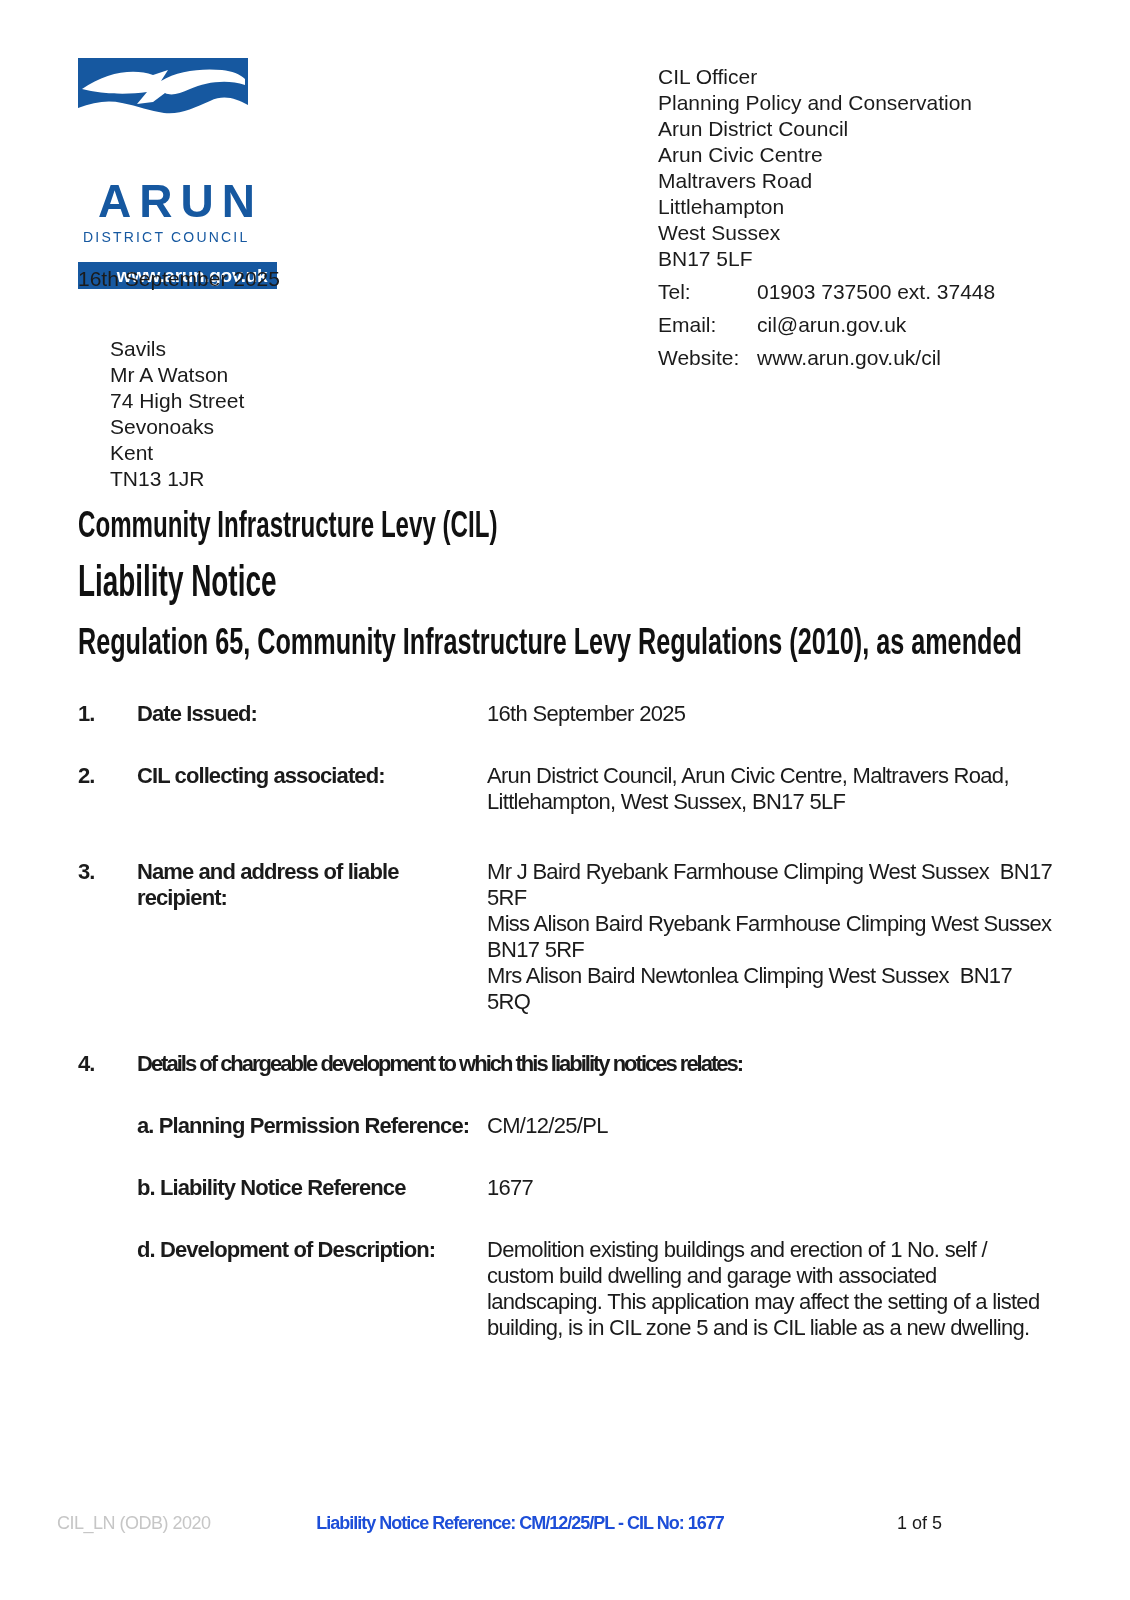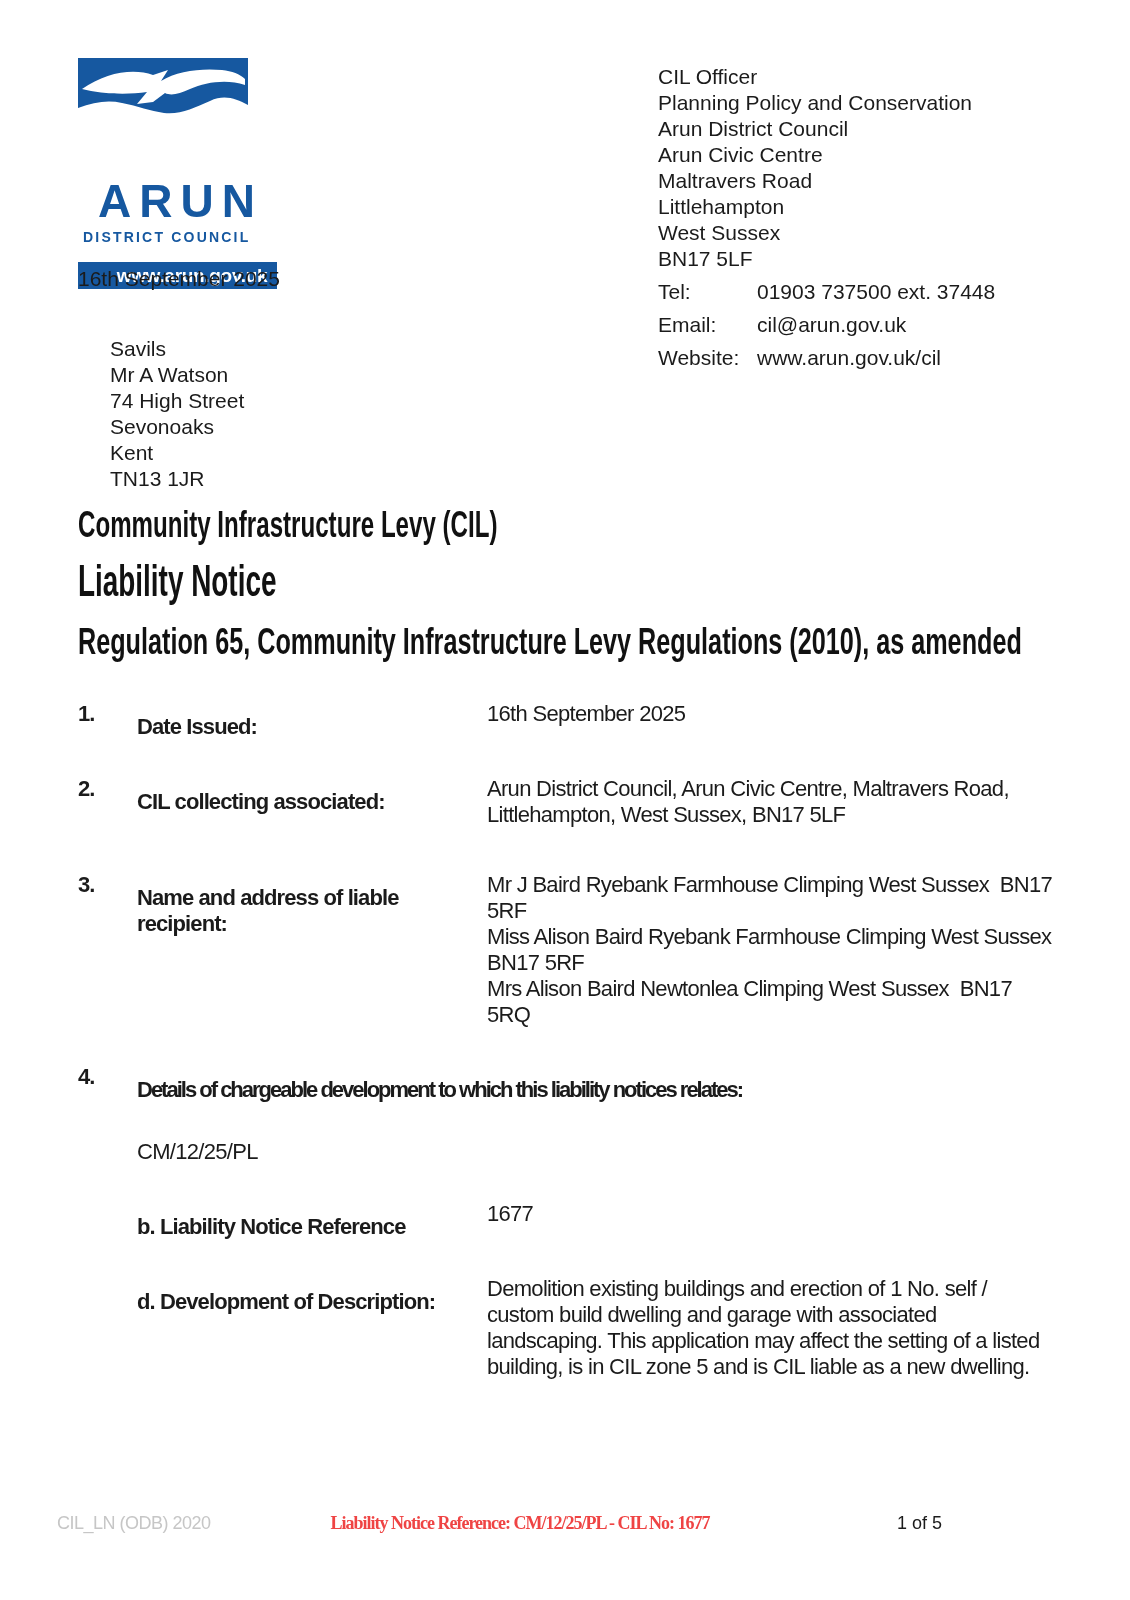--- a/index.html
+++ b/index.html
@@ -11,21 +11,21 @@
 
   
   .logo { position:absolute; left:78px; top:58px; width:170px; height:232px; }
   .logo-img { display:block; width:170px; height:64px; }
   .logo-name {
     position:absolute; left:20px; top:120px; line-height:1;
     font-size:46px; font-weight:bold; color:#1658a0; letter-spacing:8px; white-space:nowrap;
   }
   .logo-sub {
     position:absolute; left:5px; top:172px; line-height:1;
-    font-size:14px; font-weight:bold; color:#1658a0; letter-spacing:2.2px; white-space:nowrap;
+    font-size:14px; font-weight:normal; color:#1658a0; letter-spacing:2.2px; white-space:nowrap;
   }
   .logo-bar {
     position:absolute; left:0; top:204px; width:170px; height:27px;
     background:#1658a0; color:#ffffff; font-size:19px; font-weight:bold;
     text-align:center; line-height:27px; letter-spacing:-0.3px;padding-left:29px;
   }
 
   
   .sender { position:absolute; left:658px; top:64px; width:430px; font-size:21px; line-height:26px; }
   .sender-address { white-space:pre; }
@@ -40,29 +40,29 @@
   
   .h { position:absolute; left:78px; font-weight:bold; white-space:nowrap; line-height:1.1; transform-origin:0 0; color:#111; }
   .h-subject    { top:505px; font-size:36px; transform:scaleX(0.67); }
   .h-title      { top:556px; font-size:45px; transform:scaleX(0.62); }
   .h-regulation { top:622px; font-size:36px; transform:scaleX(0.70); }
 
   
   .items { position:absolute; left:78px; top:701px; width:1005px; font-size:22px; line-height:26px; }
   .item { display:grid; grid-template-columns:59px 350px 1fr; margin-bottom:36px; }
   .item .num   { font-weight:bold; letter-spacing:-0.9px; }
-  .item .label { font-weight:bold; letter-spacing:-0.9px; white-space:pre;margin-top:13px; }
+  .item .label { font-weight:bold; letter-spacing:-0.9px; white-space:pre; }
   .item .value { letter-spacing:-0.7px; white-space:pre; }
   .item-2 { margin-bottom:44px; }
   .item-4 .label { grid-column:2 / 4; letter-spacing:-2px; }
 
   
   .footer { position:absolute; left:0; top:1510px; width:1040px; height:30px; font-size:18px; line-height:26px; }
   .footer-left  { position:absolute; left:57px; color:#c6c6c6; letter-spacing:-0.5px; }
-  .footer-center{ position:absolute; left:50%; transform:translateX(-50%); font-weight:bold; letter-spacing:-1px; white-space:nowrap; color:#ef4444;font-family:Liberation Serif, serif; }
+  .footer-center{ position:absolute; left:50%; transform:translateX(-50%); font-weight:bold; letter-spacing:-1px; white-space:nowrap; color:#1d4ed8; }
   .footer-right { position:absolute; right:98px; }
 </style>
 </head>
 <body>
 
 <div>
 
   <div class="logo">
     <svg class="logo-img" viewBox="0 0 170 64" xmlns="http://www.w3.org/2000/svg" aria-hidden="true">
       <rect x="0" y="0" width="170" height="64" fill="#1658a0"></rect>
@@ -138,20 +138,21 @@
 5RQ</div>
     </div>
 
     <div class="item item-4">
       <div class="num">4.</div>
       <div class="label">Details of chargeable development to which this liability notices relates:</div>
     </div>
 
     <div class="item sub">
       <div class="num"></div>
+      <div class="label">a. Planning Permission Reference:</div>
       <div class="value">CM/12/25/PL</div>
     </div>
 
     <div class="item sub">
       <div class="num"></div>
       <div class="label">b. Liability Notice Reference</div>
       <div class="value">1677</div>
     </div>
 
 

